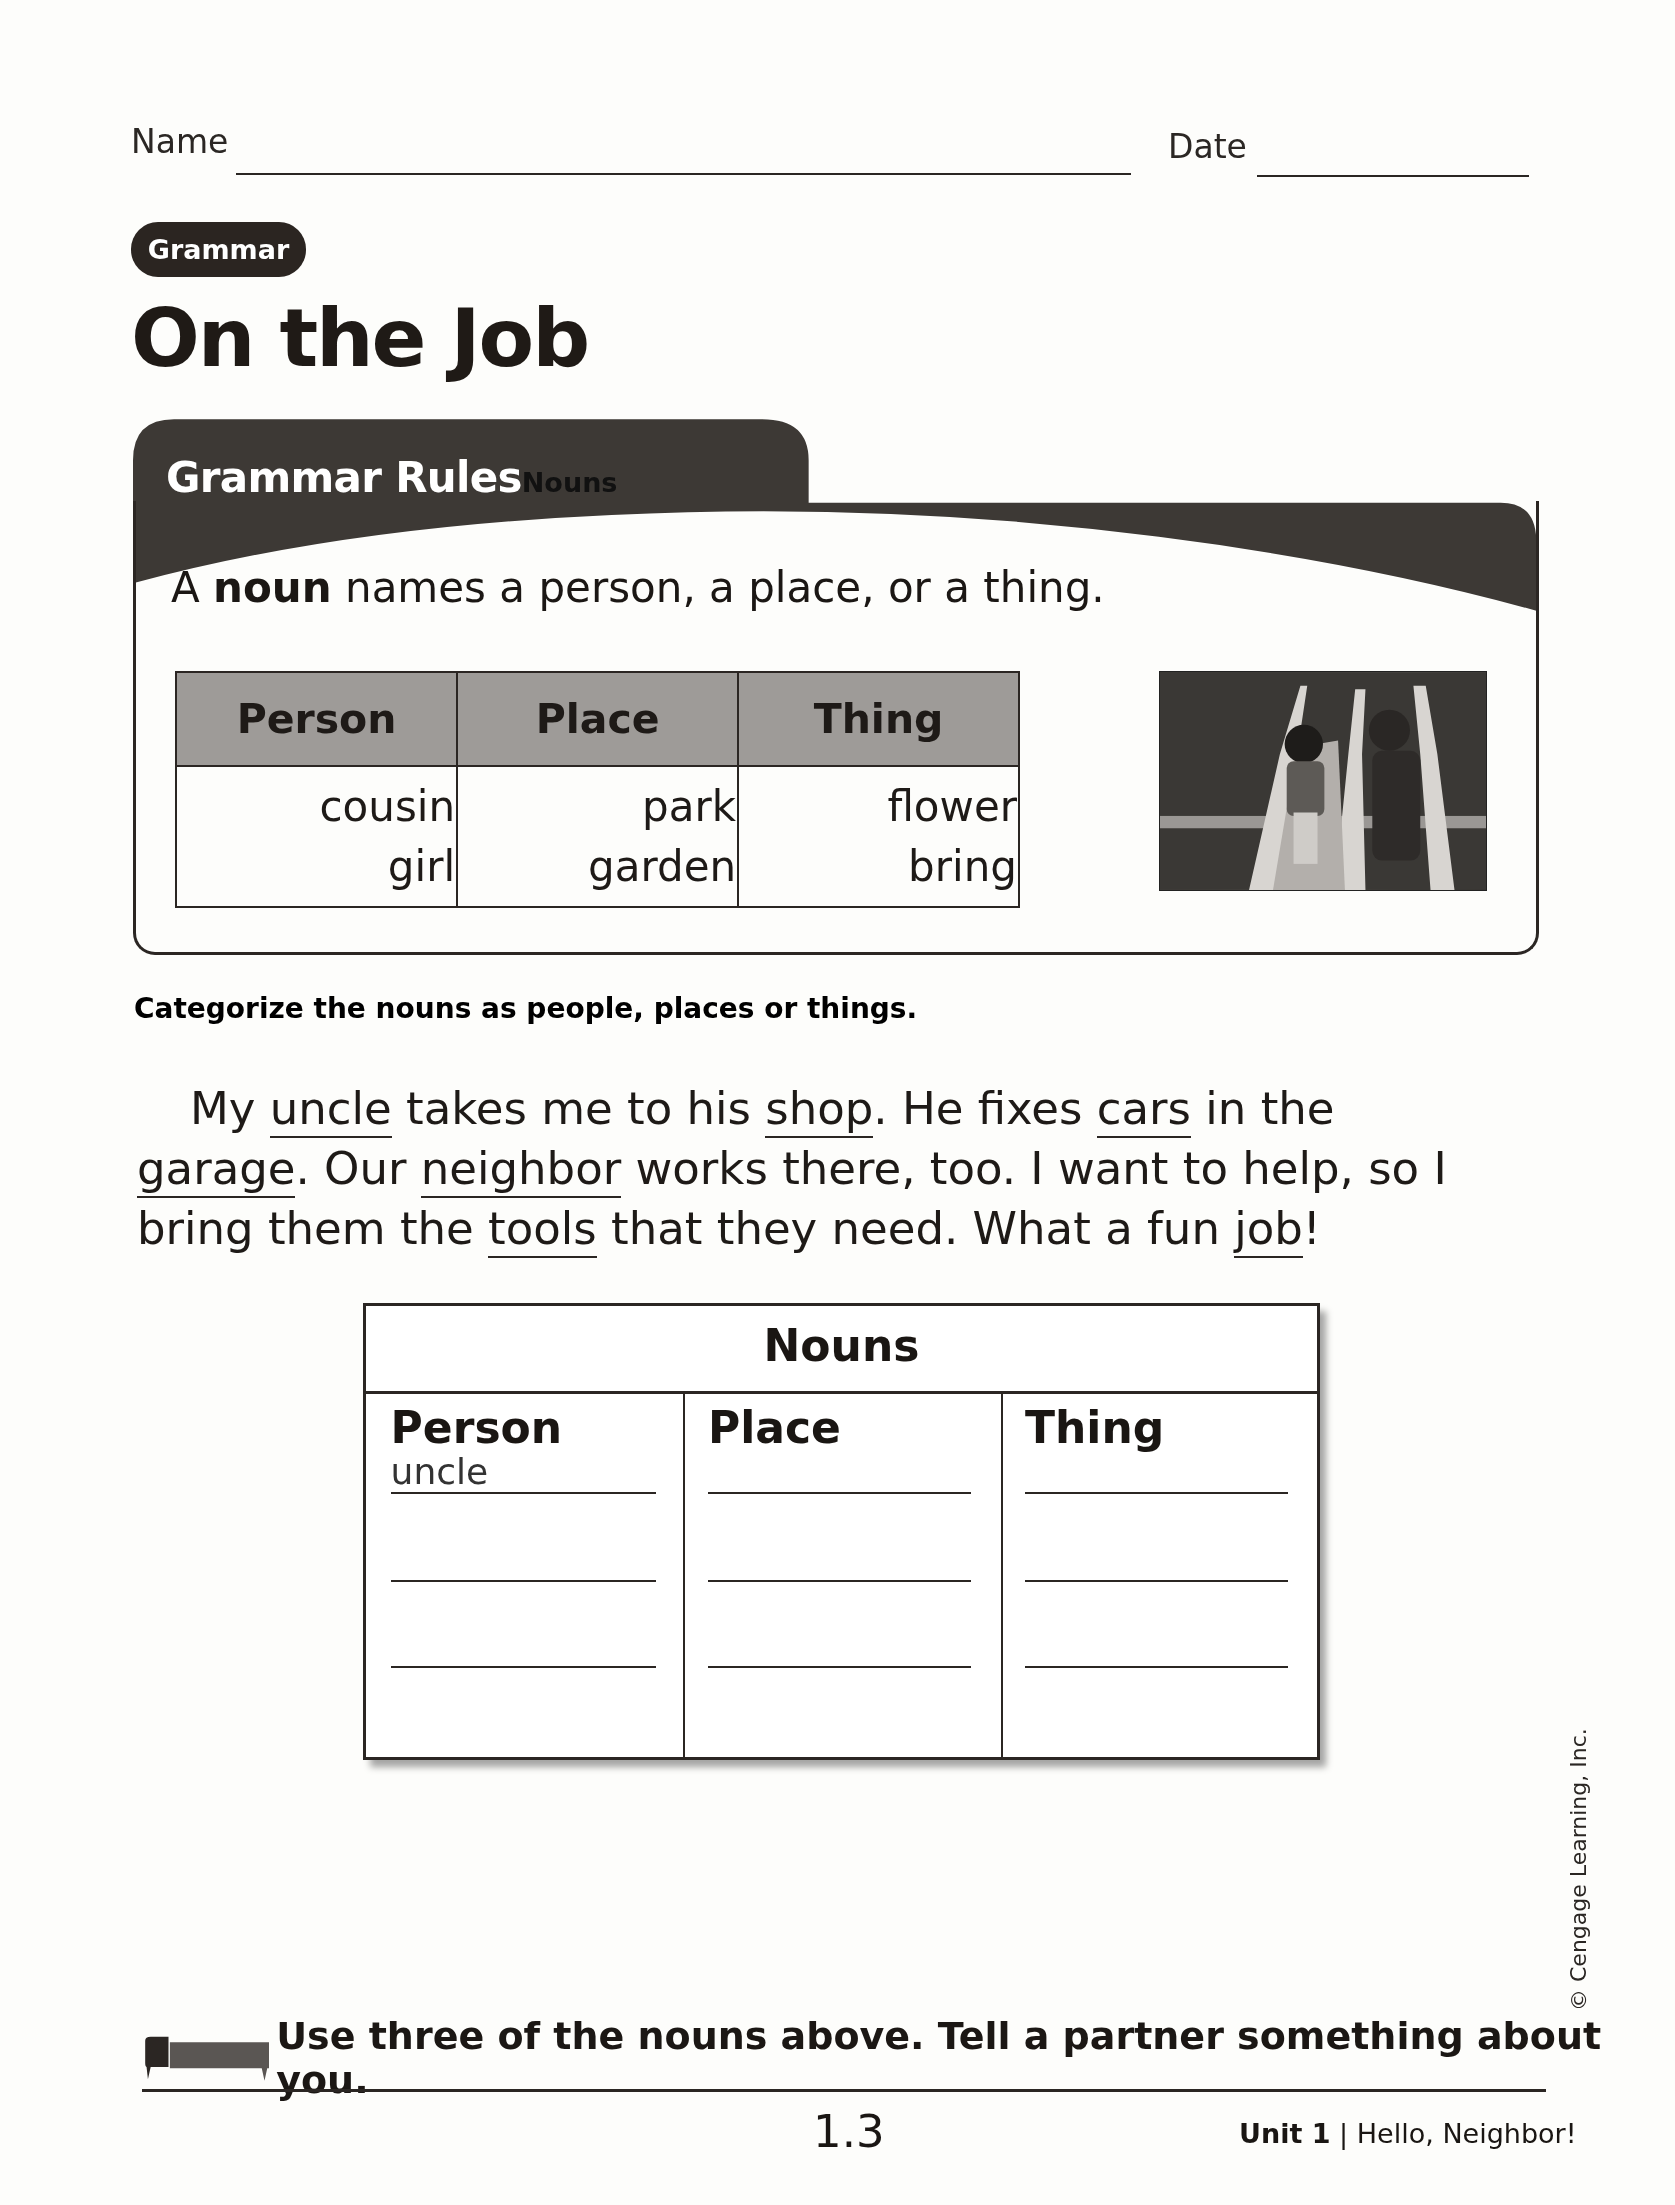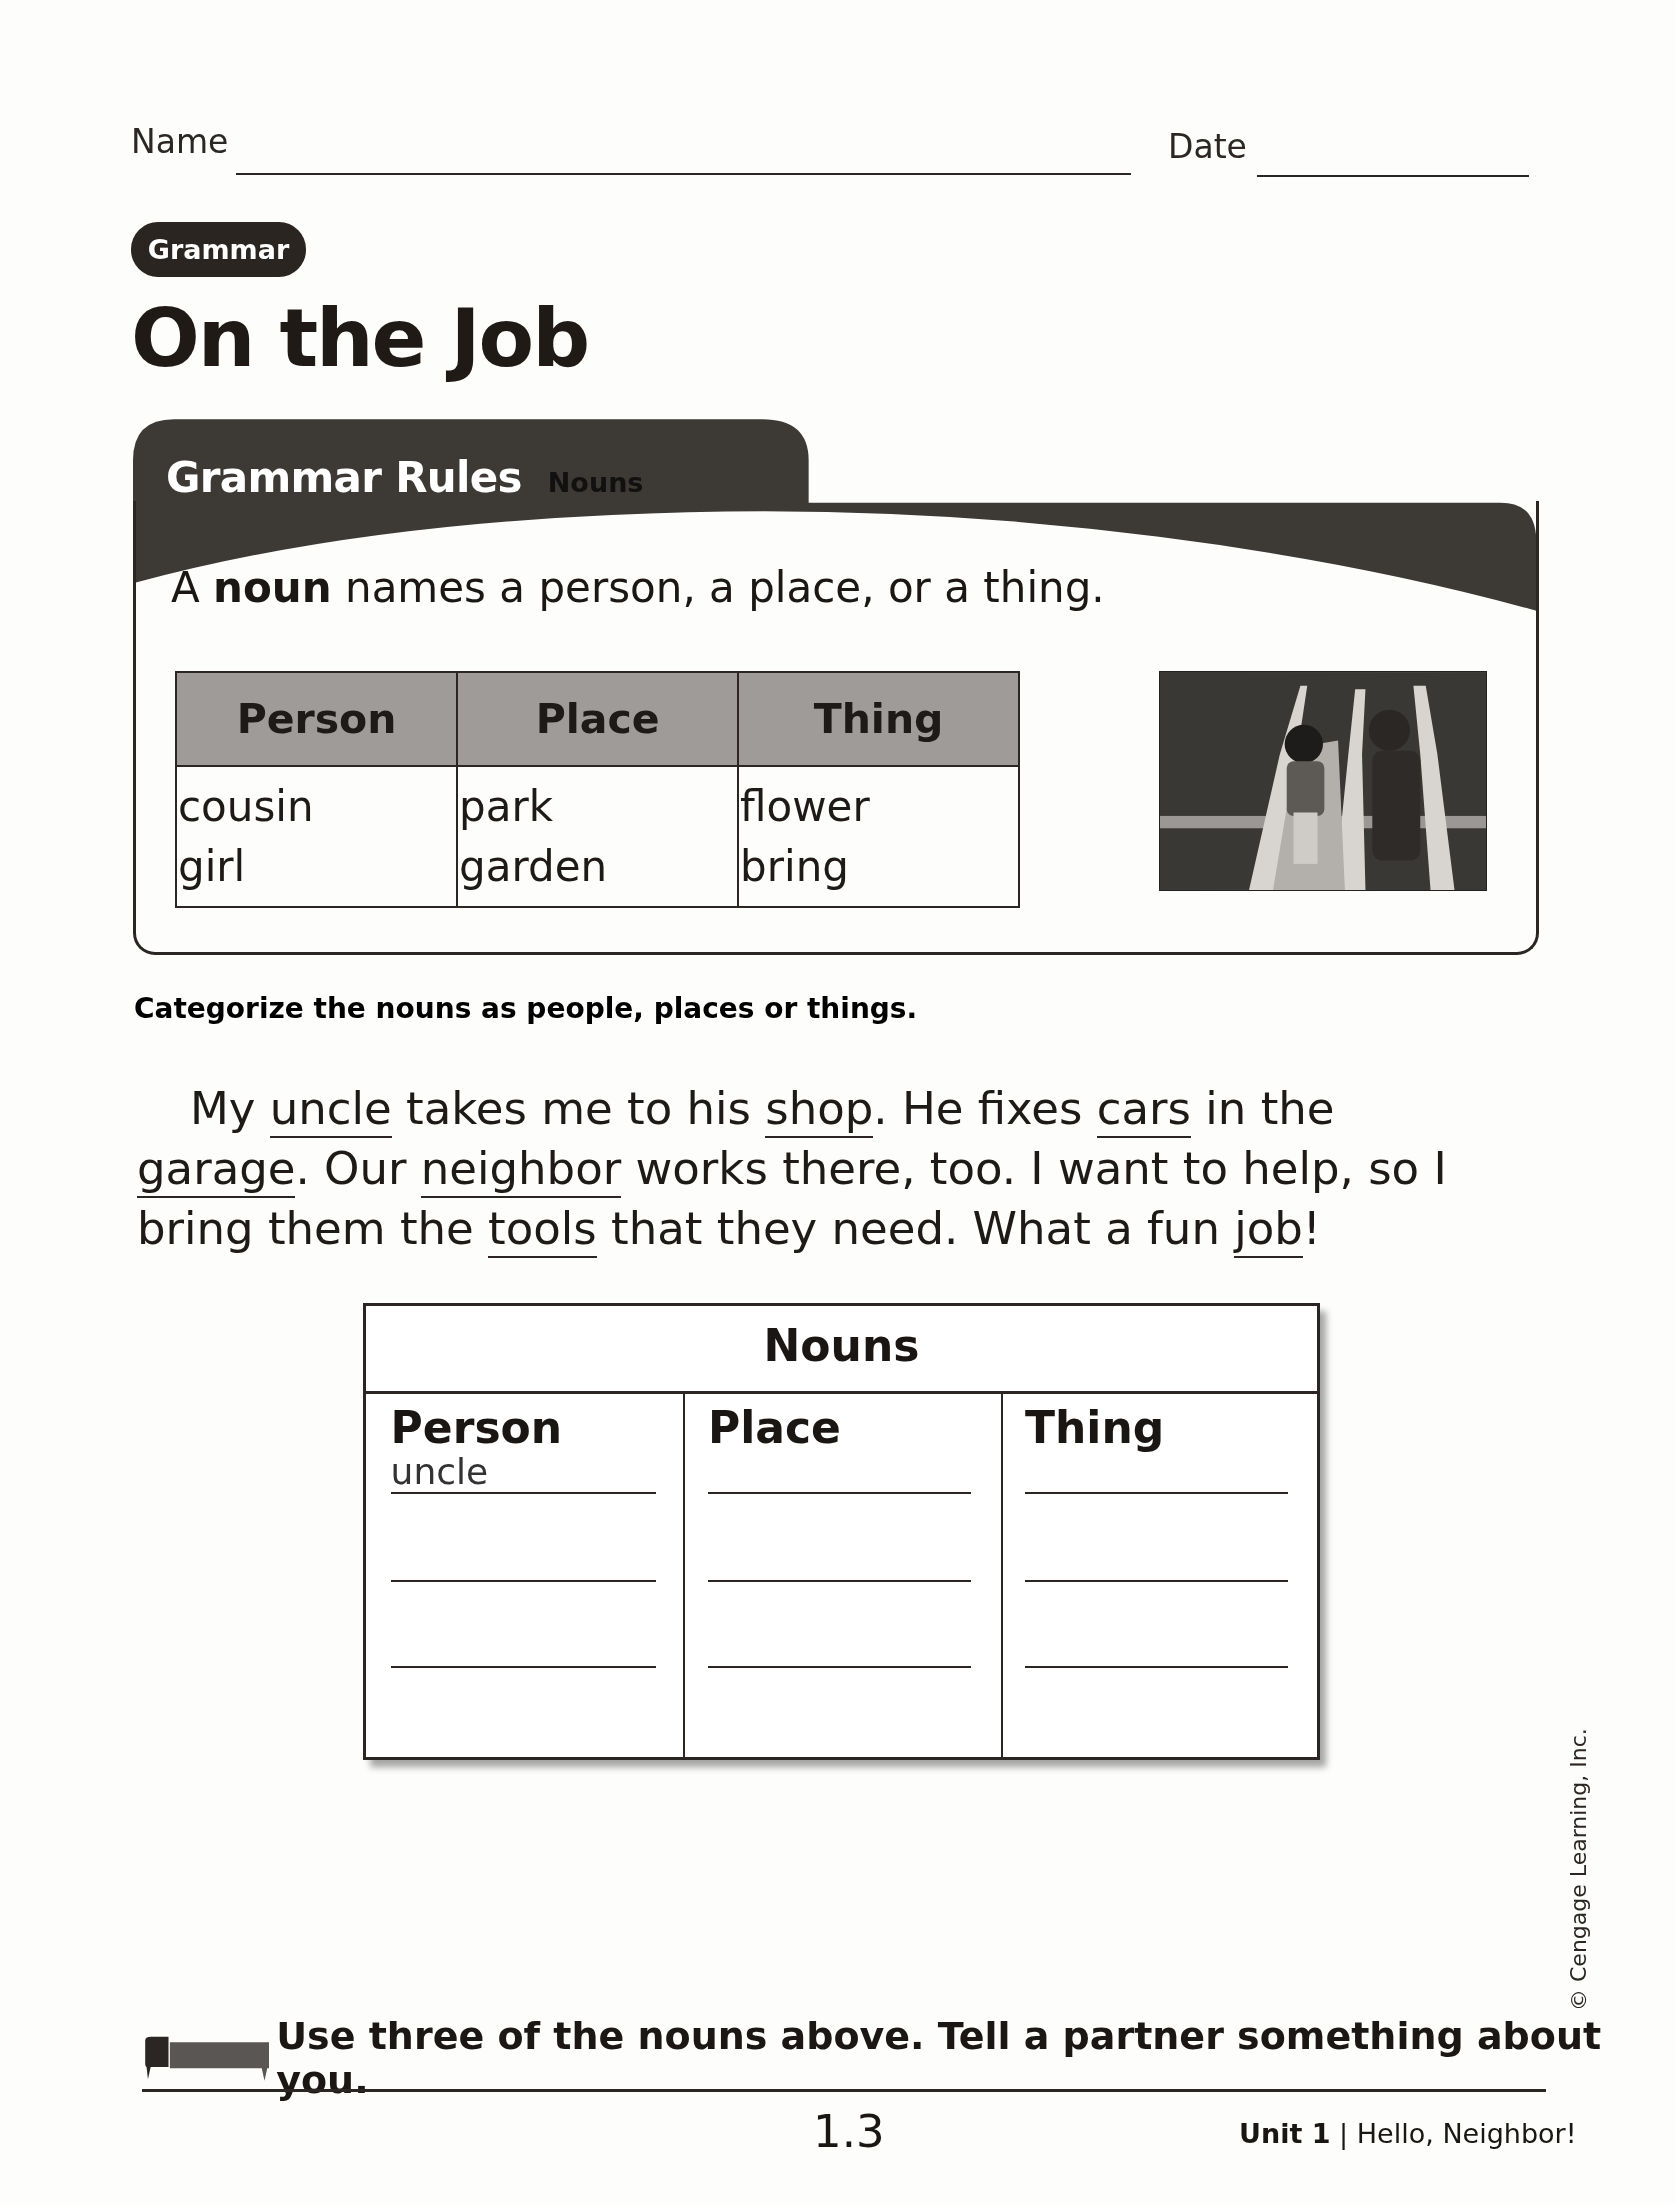--- a/index.html
+++ b/index.html
@@ -17,21 +17,21 @@
 
   .title { font-size: 81px; font-weight: bold; letter-spacing: -2.1px; color: #1f1a16; }
   .rules-title { color: #fff; font-weight: bold; font-size: 42px; letter-spacing: -0.7px; }
   .rules-sub { color: #111; font-weight: bold; font-size: 27px; }
   .rule-text { font-size: 42px; color: #1b1714; }
   .rule-text b { font-weight: bold; }
 
   table.ex { border-collapse: collapse; position: absolute; }
   table.ex th { background: #9e9b98; font-size: 41px; font-weight: bold; height: 90px;
                 border: 2.7px solid #2b2623; width: 278px; color: #1e1a17; }
-  table.ex td { font-size: 42px; text-align: left; line-height: 60px; border: 2.7px solid #2b2623;
+  table.ex td { font-size: 42px; text-align: right; line-height: 60px; border: 2.7px solid #2b2623;
                 height: 137px; vertical-align: middle; color: #1e1a17; }
 
   .photo { background: linear-gradient(120deg, #3b3936 0%, #5a5754 35%, #8d8a86 55%, #4a4744 80%, #2e2c2a 100%);
            border: 1.4px solid #222; overflow: hidden; }
 
   .instr { font-size: 28px; font-weight: bold; color: #000000; }
   .para { font-size: 45px; line-height: 60px; color: #1e1a17; }
   .para u { text-decoration: none; border-bottom: 2.7px solid #2b2623; padding-bottom: 1.4px; }
 
   
@@ -56,21 +56,21 @@
 <div class="abs hdr-line" style="left:1257px;top:150px;width:272px;height:24.6px;"></div>
 
 <div class="abs pill" style="left:131px;top:222px;width:175px;height:55px;">Grammar</div>
 <div class="abs title" style="left:131px;top:291px;">On the Job</div>
 
 <div class="abs" style="left:133px;top:419px;width:1406px;height:536px;">
   <svg class="abs" width="1406" height="233" style="left:0;top:0;" viewBox="0 0 2056 340">
     <path d="M0 60 Q0 0 60 0 L920 0 Q988 0 988 60 L988 122 L2000 122 Q2050 122 2052 175 L2052 280 Q1800 210 1500 172 Q1100 120 700 140 Q300 158 0 240 Z" fill="#3d3935"></path>
   </svg>
   <div class="abs" style="left:0;top:82px;width:1406px;height:454px;border:3.4px solid #2b2623;border-top:none;border-radius:0 0 22px 22px;box-sizing:border-box;"></div>
-  <div class="abs" style="left:33px;top:34px;display:flex;align-items:baseline;gap:26px;">
+  <div class="abs" style="left:33px;top:34px;display:flex;align-items:baseline;gap:0;">
     <span class="rules-title">Grammar Rules</span>
     <span class="rules-sub">Nouns</span>
   </div>
   <div class="abs rule-text" style="left:38px;top:144px;">
     <span>A </span><b>noun</b><span> names a person, a place, or a thing.</span>
   </div>
 
   <table class="ex" style="left:42px;top:252px;width:845px;">
     <tbody>
         <tr>

